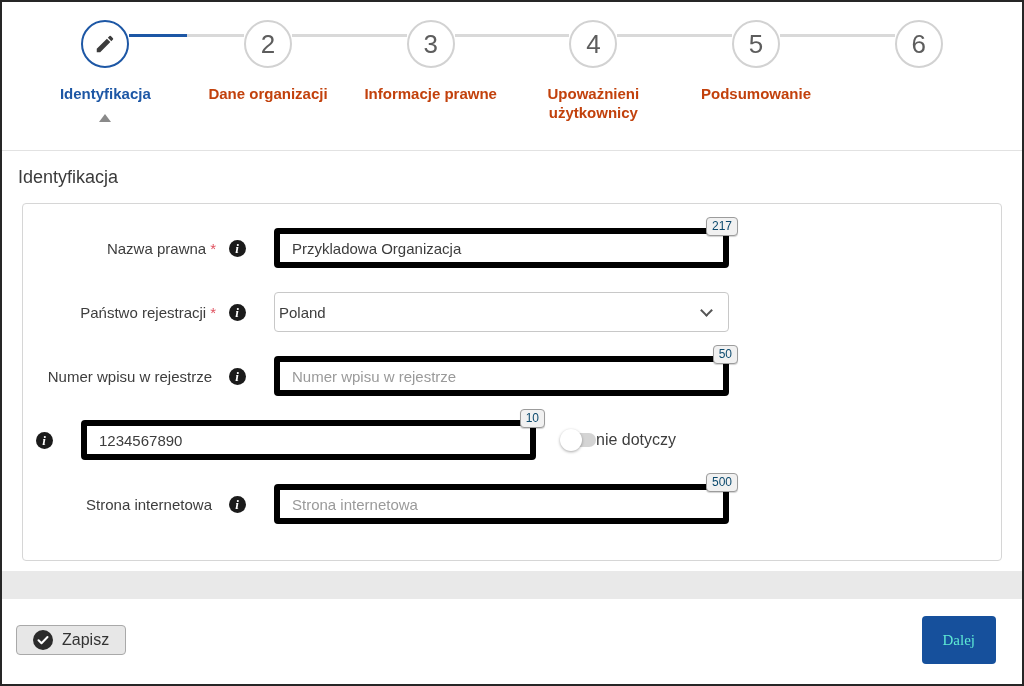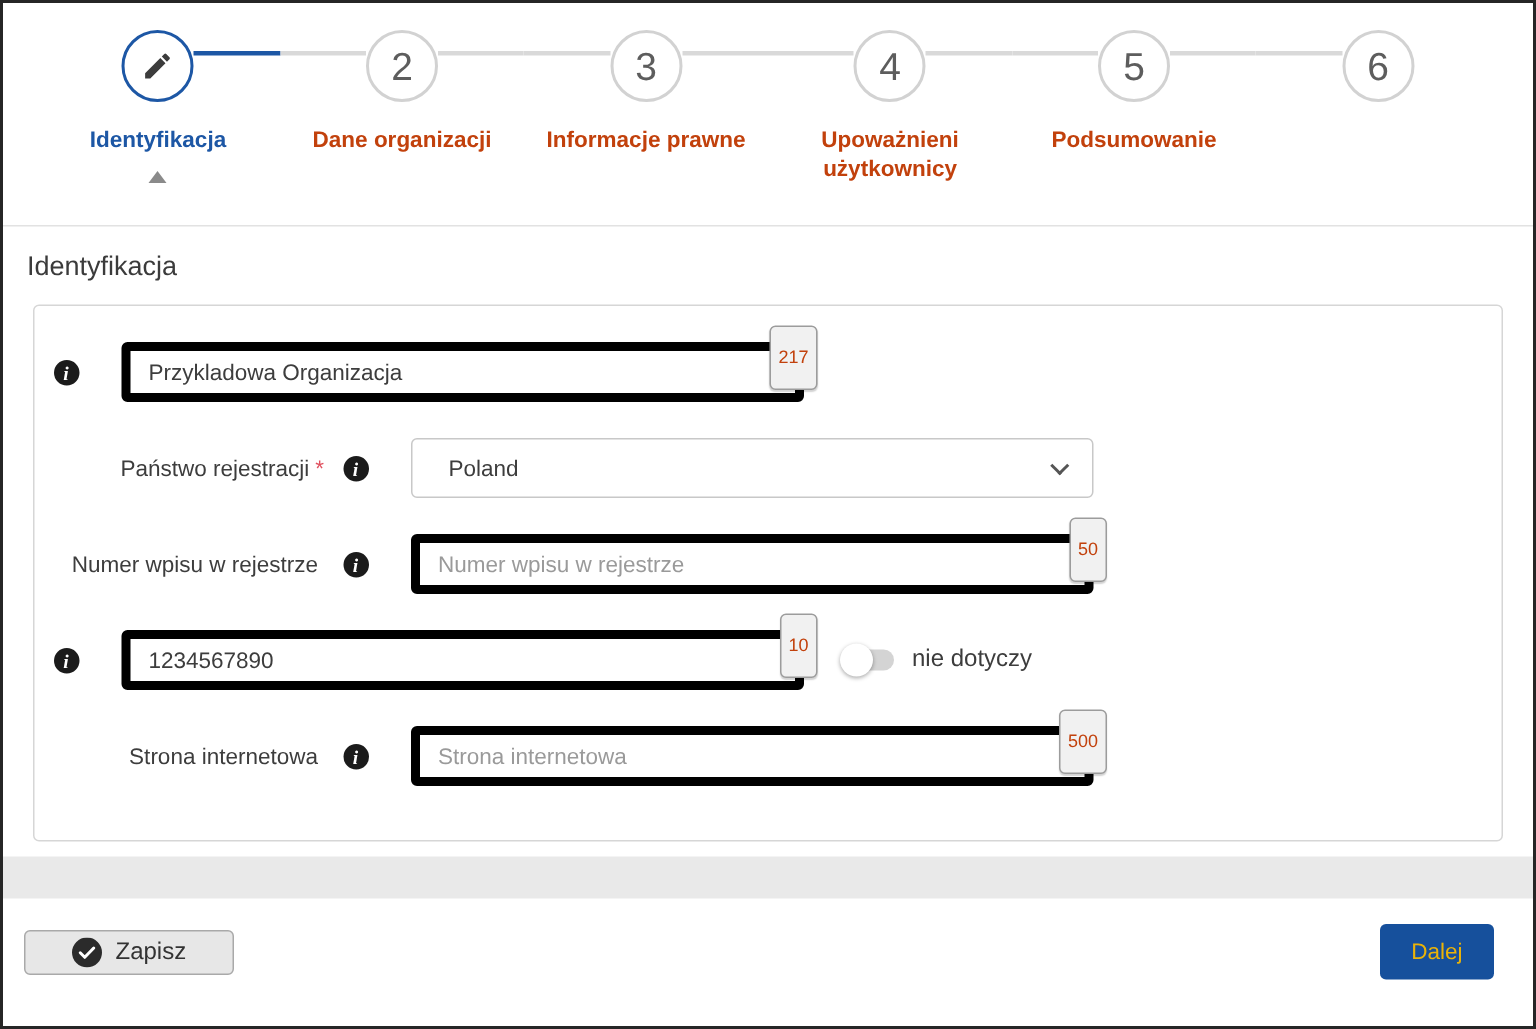--- a/index.html
+++ b/index.html
@@ -70,55 +70,55 @@
   .input-wrap { position:relative; width:455px; }
   .tinput {
     width:100%; height:40px; border:6px solid #000000; border-radius:4px;
     padding:0 12px; font-size:15px; color:#3d3d3d; background:#fff;
     font-family:"Liberation Sans", sans-serif; outline:none;
   }
   .tinput::placeholder { color:#9a9a9a; opacity:1; }
   .counter {
     position:absolute; top:-11px; right:-9px;
     background:#f1f1f1; border:1px solid #9c9c9c; border-radius:4px;
-    padding:12px 5px; font-size:12px; line-height:17px; color:#c2410c;
+    padding:0 5px; font-size:12px; line-height:17px; color:#0c4a6e;
     box-shadow:0 1px 1px rgba(0,0,0,0.18);
   }
   .select-box {
     width:100%; height:40px; border:1px solid #c8c8c8; border-radius:4px;
-    background:#fff; display:flex; align-items:center; padding:0 24px;
+    background:#fff; display:flex; align-items:center; padding:0 4px;
     font-size:15px; color:#3d3d3d; position:relative; cursor:pointer;
   }
   .chev {
     position:absolute; right:17px; top:13px;
     width:9px; height:9px;
     border-right:2px solid #555; border-bottom:2px solid #555;
     transform:rotate(45deg);
   }
   .toggle-group { display:flex; align-items:center; margin-left:26px; cursor:pointer; }
   .track { width:34px; height:14px; border-radius:7px; background:#d4d4d4; position:relative; display:inline-block; }
   .knob {
     position:absolute; left:-2px; top:-4px; width:22px; height:22px; border-radius:50%;
     background:#fff; box-shadow:0 1px 3px rgba(0,0,0,0.35);
   }
-  .toggle-label { margin-left:12px; font-size:16px; color:#3d3d3d; white-space:nowrap; }
+  .toggle-label { font-size:16px; color:#3d3d3d; white-space:nowrap; }
 
   
   .gray-bar { height:28px; background:#e9e9e9; margin-top:10px; }
   .footer { display:flex; justify-content:space-between; align-items:center; padding:17px 26px 0 14px; }
   .btn-save {
     height:30px; display:inline-flex; align-items:center; gap:9px;
     background:#e7e7e7; border:1px solid #a9a9a9; border-radius:4px;
-    padding:0 31px; font-size:16px; color:#333; cursor:pointer;
+    padding:0 16px; font-size:16px; color:#333; cursor:pointer;
     font-family:"Liberation Sans", sans-serif;
   }
   .btn-next {
-    height:37px; background:var(--button-blue,#16509c); color:#eab308;
+    height:48px; background:var(--button-blue,#16509c); color:#5eead4;
     border:none; border-radius:4px; padding:0 21px; font-size:15px; cursor:pointer;
-    font-family:Liberation Sans, sans-serif;
+    font-family:Liberation Serif, serif;
   }
 </style>
 </head>
 <body>
 
 <div class="frame">
 
   <div class="stepper">
 
     <div class="step active">
@@ -192,20 +192,21 @@
   </div>
 
   <div class="divider"></div>
 
   <div class="main">
     <h2 class="section-title">Identyfikacja</h2>
 
     <div class="panel">
 
       <div class="row">
+        <label class="flabel"><span>Nazwa prawna</span><span class="star">*</span></label>
         <span class="info-cell">
             <span class="info-icon"></span>
           </span>
         <div class="input-wrap">
           <input class="tinput" type="text" value="Przykladowa Organizacja" style="">
           <span class="counter">217</span>
         </div>
       </div>
 
       <div class="row">

